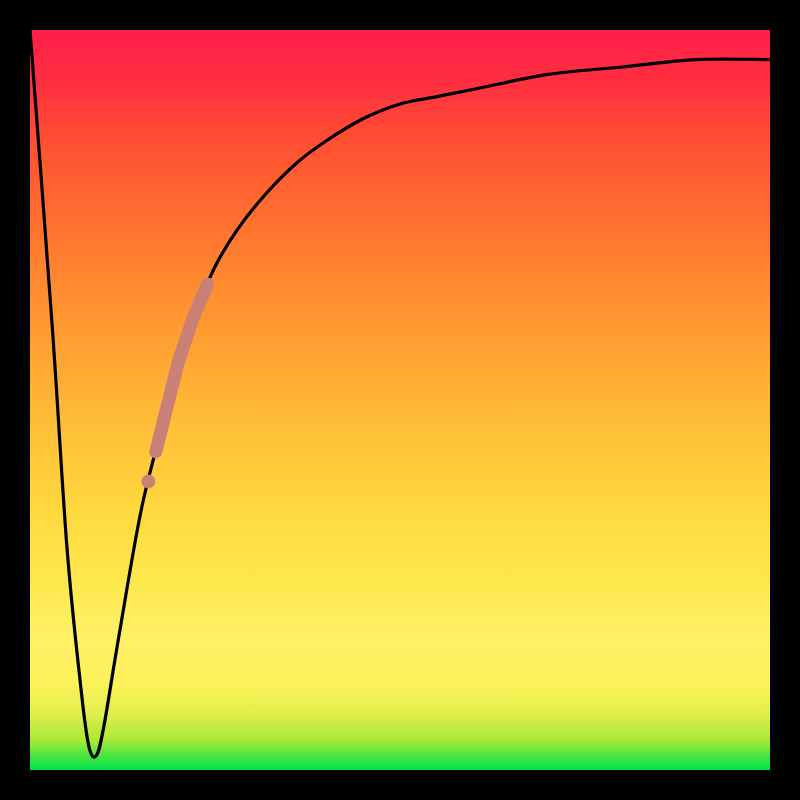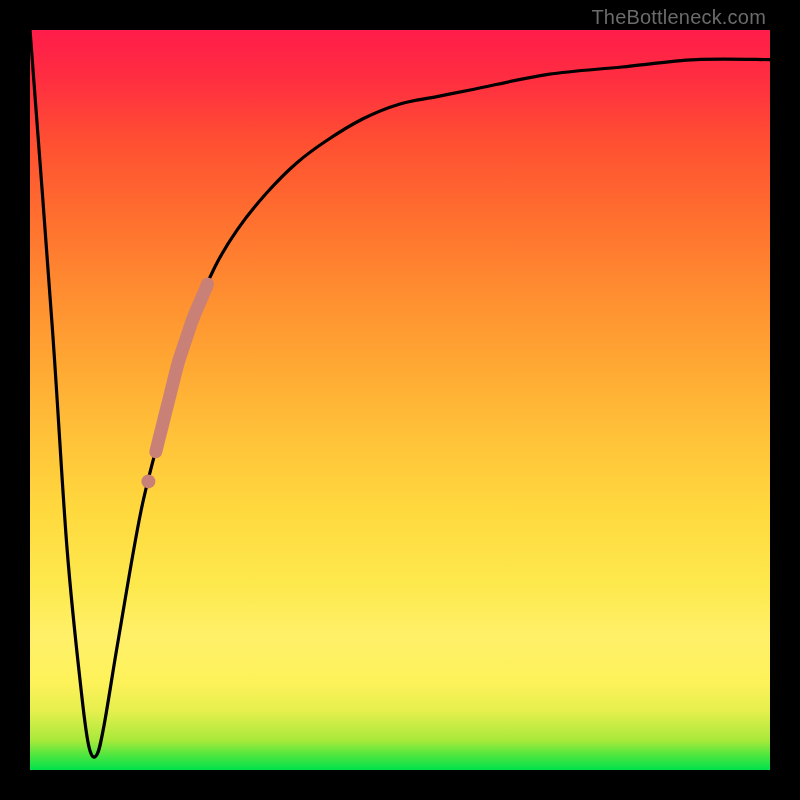--- a/index.html
+++ b/index.html
@@ -58,21 +58,20 @@
     top: 0;
     width: 740px;
     height: 740px;
   }
 </style>
 </head>
 <body>
 
 <div class="frame">
 
-  <div class="watermark">TheBottleneck.com</div>
 
   <div class="plot-area">
     <svg class="curve" viewBox="0 0 740 740" preserveAspectRatio="none">
       <path d="M 0.0 0.0 C 3.7 49.3, 16.0 209.7, 22.2 296.0 C 28.4 382.3, 32.1 456.3, 37.0 518.0 C 41.9 579.7, 48.1 632.7, 51.8 666.0 C 55.5 699.3, 56.7 707.9, 59.2 717.8 C 61.7 727.7, 64.1 728.9, 66.6 725.2 C 69.1 721.5, 70.3 715.3, 74.0 695.6 C 77.7 675.9, 82.6 642.6, 88.8 606.8 C 95.0 571.0, 103.6 516.8, 111.0 481.0 C 118.4 445.2, 127.0 416.9, 133.2 392.2 C 139.4 367.5, 143.1 350.3, 148.0 333.0 C 152.9 315.7, 156.6 304.6, 162.8 288.6 C 169.0 272.6, 177.6 251.6, 185.0 236.8 C 192.4 222.0, 198.6 212.1, 207.2 199.8 C 215.8 187.5, 226.9 173.9, 236.8 162.8 C 246.7 151.7, 256.5 141.8, 266.4 133.2 C 276.3 124.6, 284.9 118.4, 296.0 111.0 C 307.1 103.6, 320.7 95.0, 333.0 88.8 C 345.3 82.6, 357.7 77.7, 370.0 74.0 C 382.3 70.3, 394.7 69.1, 407.0 66.6 C 419.3 64.1, 425.5 62.9, 444.0 59.2 C 462.5 55.5, 493.3 48.1, 518.0 44.4 C 542.7 40.7, 567.3 39.5, 592.0 37.0 C 616.7 34.5, 641.3 30.8, 666.0 29.6 C 690.7 28.4, 727.7 29.6, 740.0 29.6" fill="none" stroke="#000" stroke-width="3.2" stroke-linejoin="round" stroke-linecap="round"></path>
       <path d="M 125.8 421.8 L 129.0 408.8 L 132.3 395.9 L 135.5 382.9 L 138.8 370.0 L 142.0 357.1 L 145.2 344.1 L 148.5 331.6 L 151.7 321.9 L 154.9 312.2 L 158.2 302.5 L 161.4 292.8 L 164.7 284.3 L 167.9 276.7 L 171.1 269.2 L 174.4 261.6 L 177.6 254.1" fill="none" stroke="#c98077" stroke-width="13" stroke-linecap="round"></path>
       <circle cx="118.4" cy="451.4" r="7" fill="#c98077"></circle>
     </svg>
   </div>
 
 </div>

